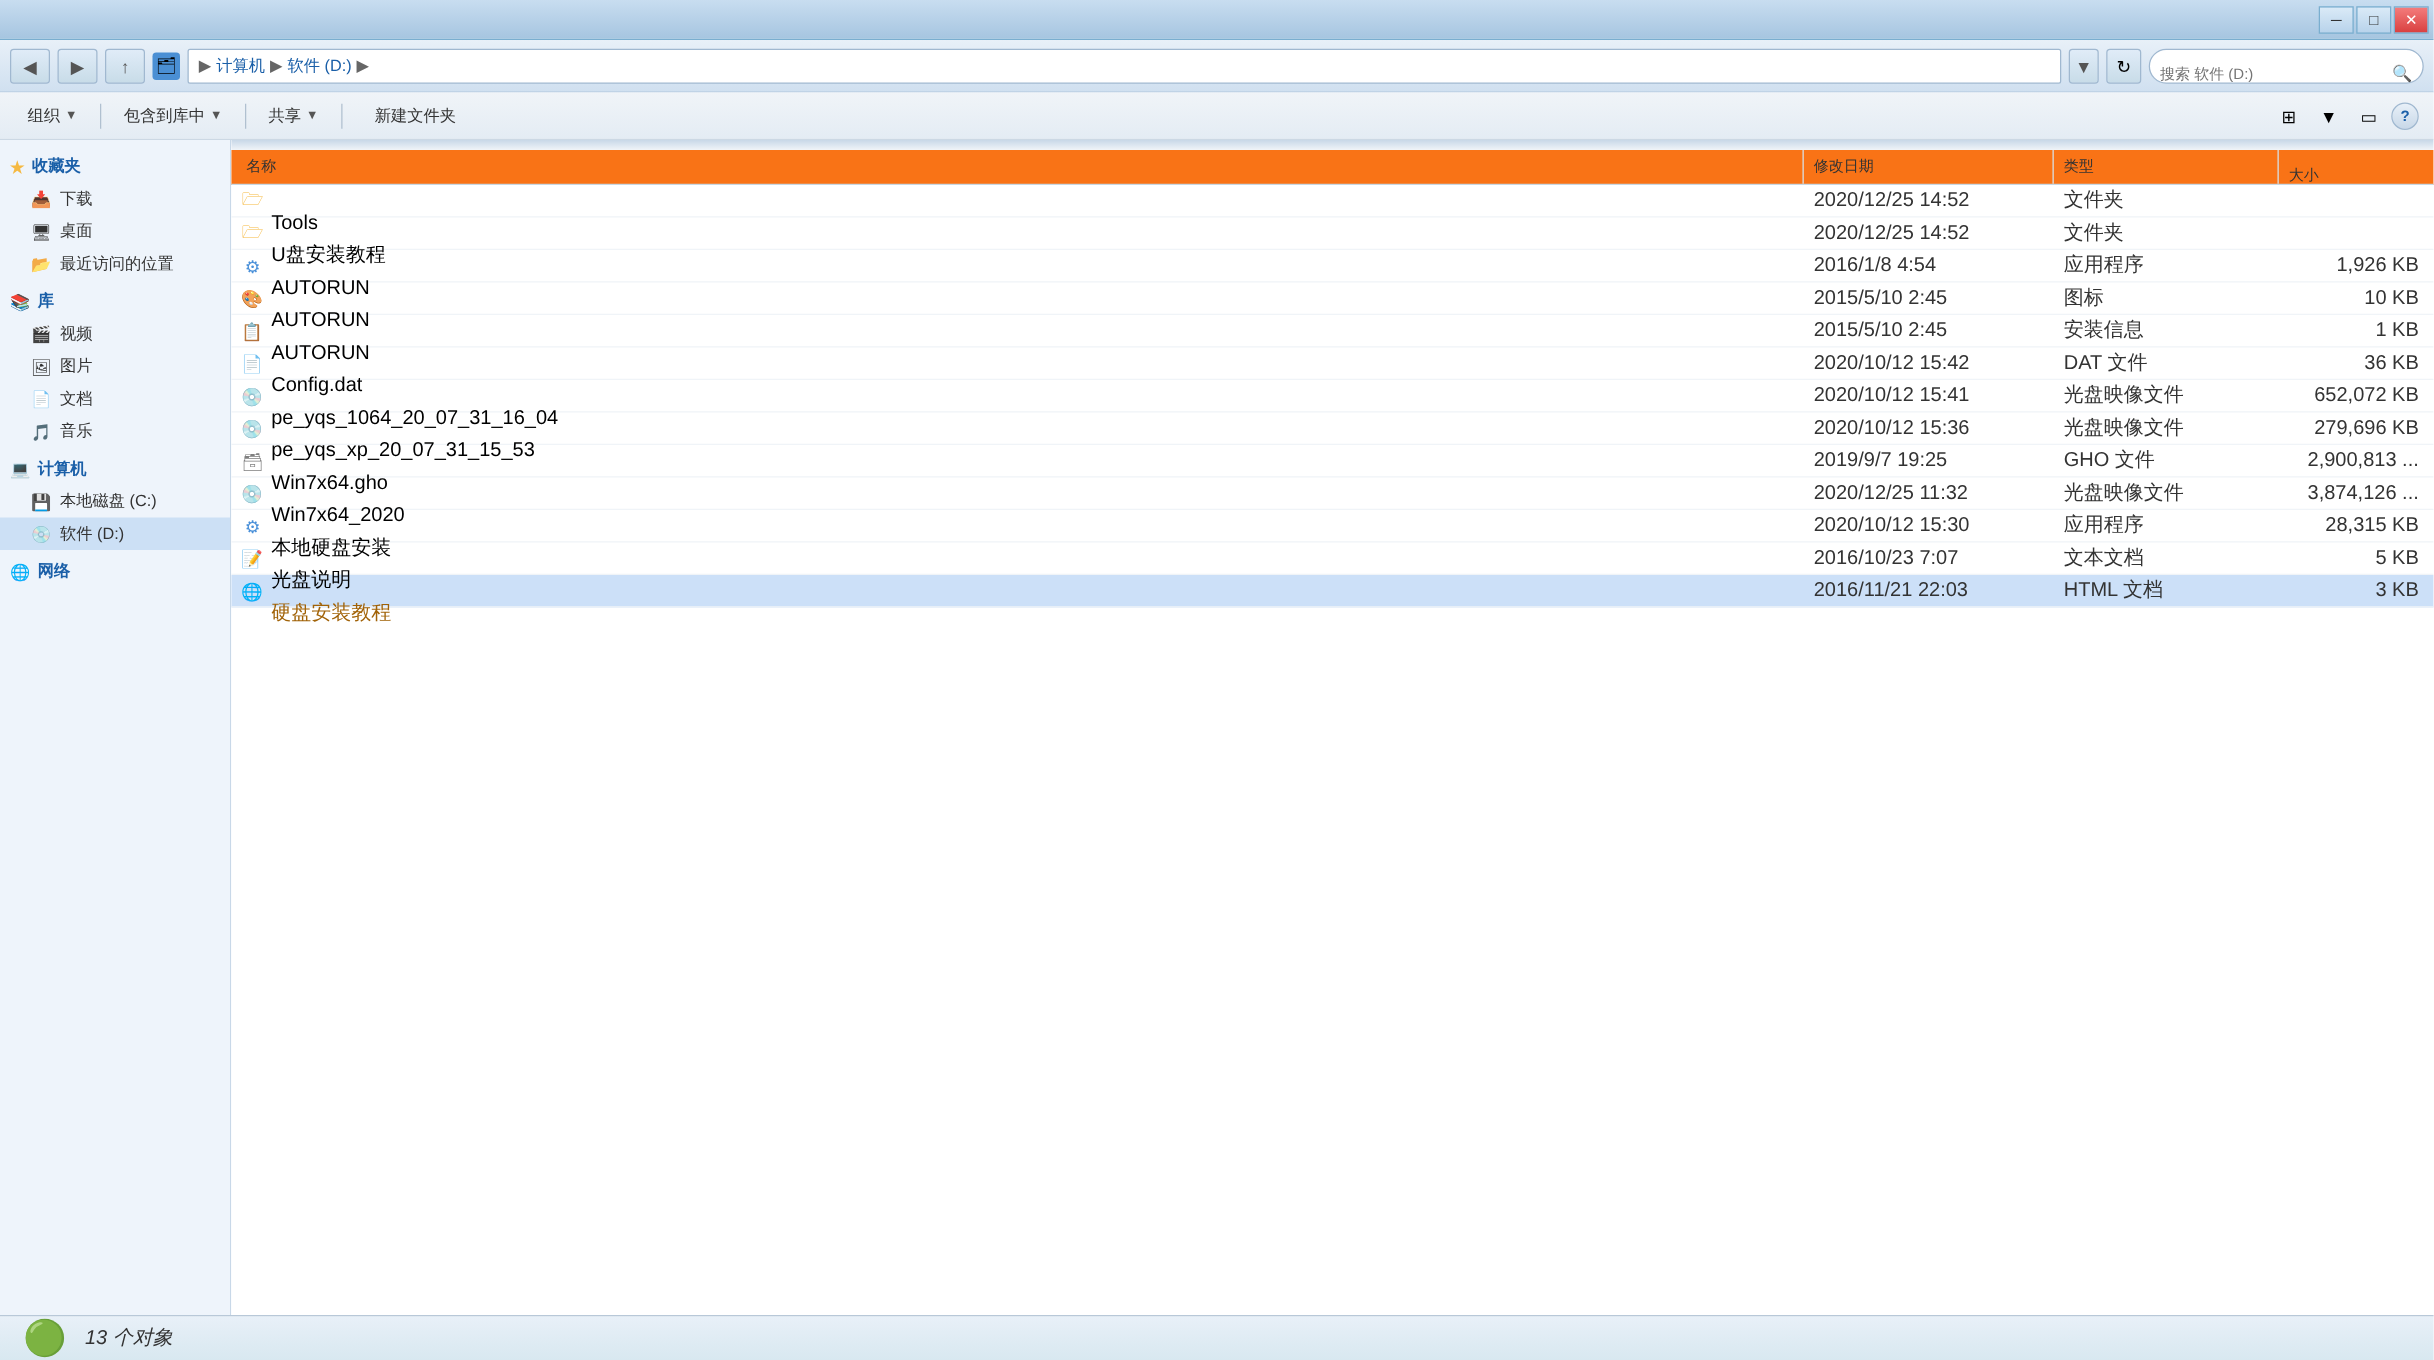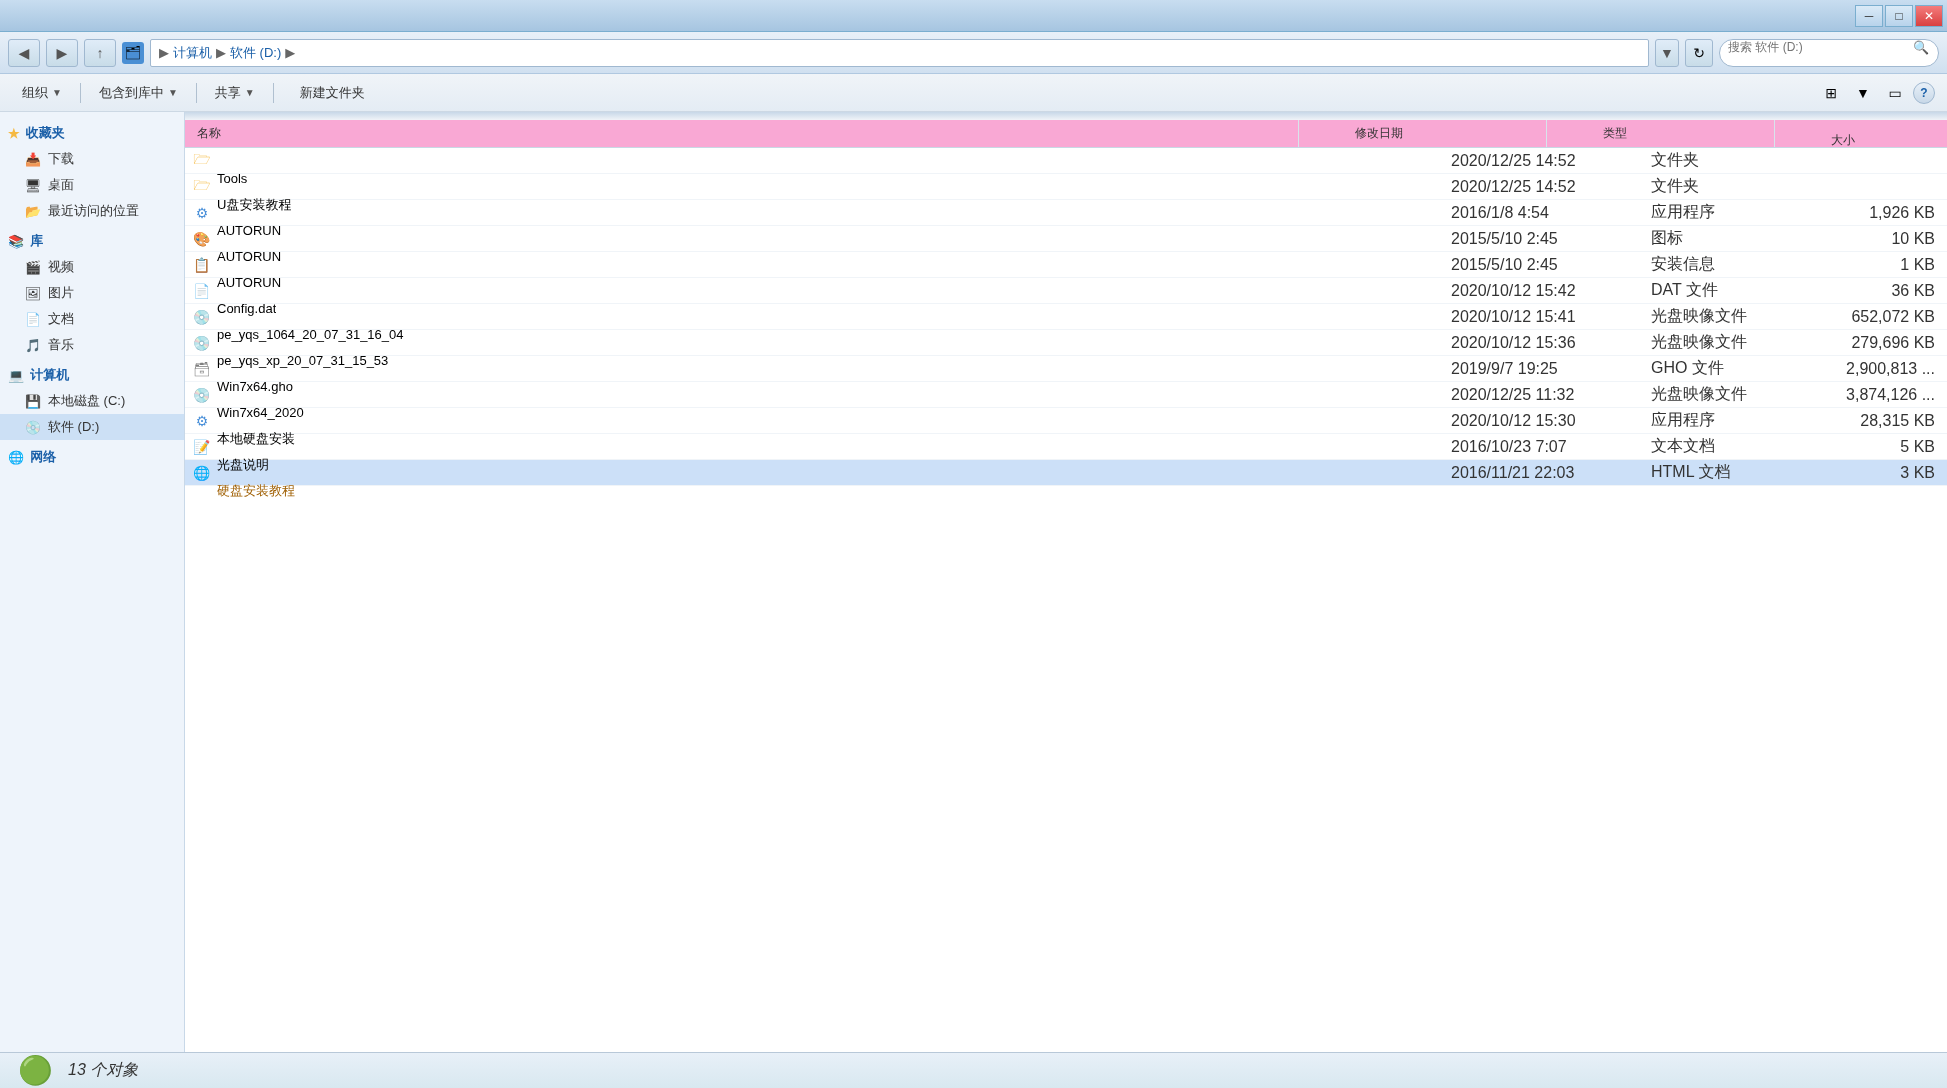--- a/index.html
+++ b/index.html
@@ -93,21 +93,21 @@
       align-items: center;
       justify-content: center;
       font-size: 14px;
     }
     .search-box {
       width: 220px;
       height: 28px;
       border: 1px solid #a0b8d0;
       border-radius: 14px;
       display: flex;
-      align-items: flex-start;
+      align-items: flex-end;
       padding: 0 8px;
       background: #fff;
       gap: 4px;
     }
     .search-box input {
       border: none;
       outline: none;
       font-size: 12px;
       color: #888;
       flex: 1;
@@ -226,28 +226,27 @@
     .file-list-container {
       flex: 1;
       background: #fff;
       overflow-y: auto;
       overflow-x: hidden;
     }
     .file-list-header {
       display: grid;
       grid-template-columns: 1fr 200px 180px 120px;
       border-bottom: 1px solid #c8d8e4;
-      background: #f9a8d4;
+      background: #f97316;
       height: 28px;
       align-items: center;
       padding: 0 4px;
       position: sticky;
       top: 0;
       z-index: 10;
-      gap: 48px;
     }
     .col-header {
       font-size: 12px;
       color: #333;
       padding: 0 8px;
       cursor: pointer;
       white-space: nowrap;
       overflow: hidden;
       text-overflow: ellipsis;
       height: 100%;
@@ -281,21 +280,21 @@
       flex-shrink: 0;
       display: flex;
       align-items: center;
       justify-content: center;
       font-size: 14px;
     }
     .file-name-text {
       overflow: hidden;
       text-overflow: ellipsis;
       white-space: nowrap;
-      font-size: 13px;
+      font-size: 16px;
       margin-top: 36px;
     }
     .file-date, .file-type, .file-size {
       font-size: 16px;
       color: #333;
       padding: 0 8px;
       white-space: nowrap;
     }
     .file-size { text-align: right; }
 

